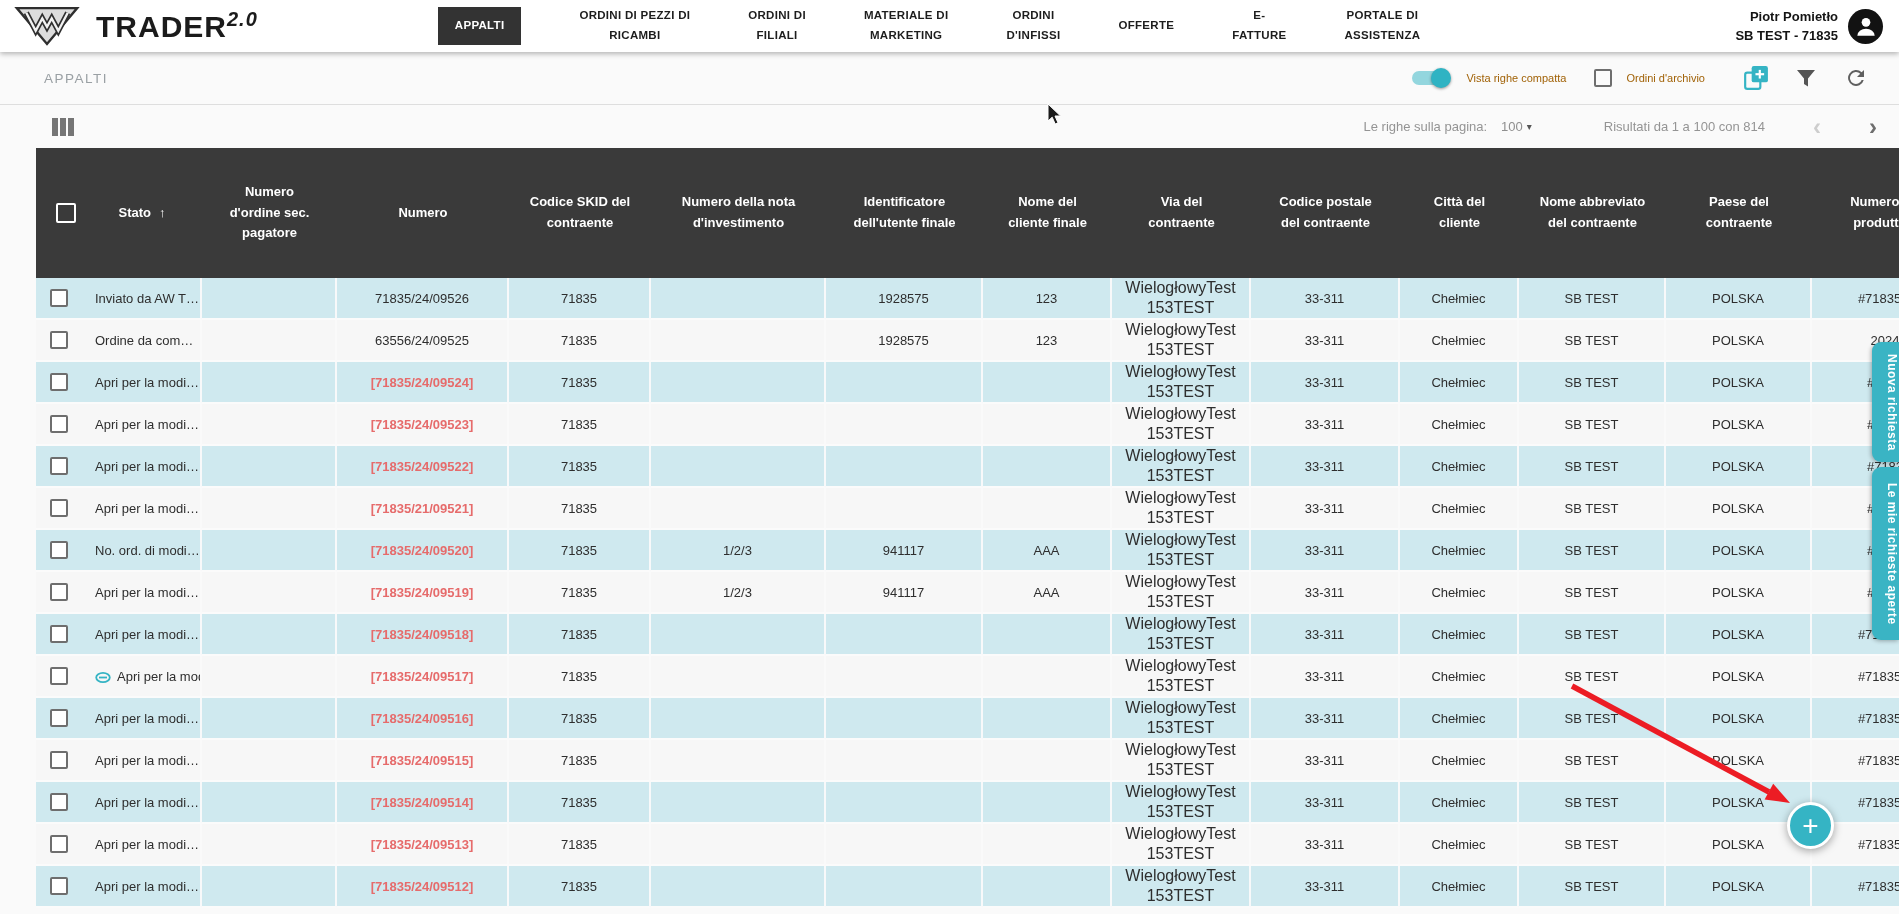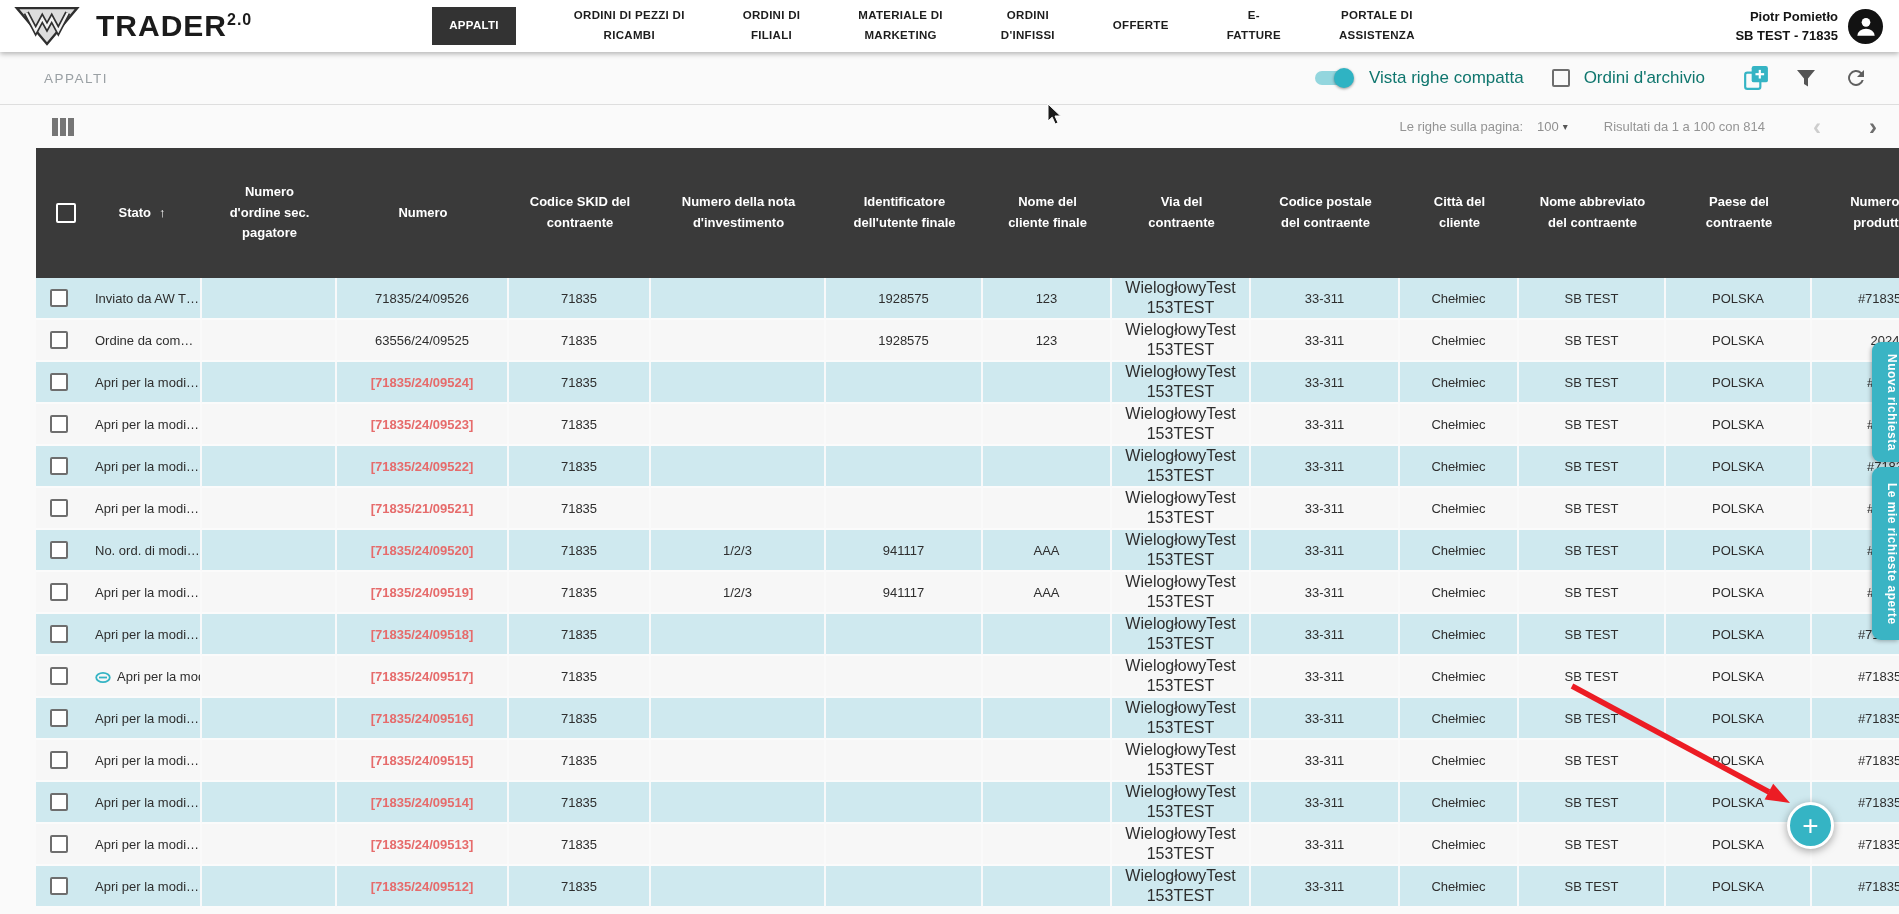--- a/index.html
+++ b/index.html
@@ -4,50 +4,50 @@
 <style>
   * { box-sizing: border-box; margin: 0; padding: 0; }
   html,body { width:1899px; height:914px; overflow:hidden; }
   body { position:relative; background:#fafafa; font-family:"Liberation Sans", sans-serif; }
 
   
   .topnav { position:absolute; top:0; left:0; width:1899px; height:52px; background:#fff;
             display:flex; align-items:center; box-shadow:0 2px 5px rgba(0,0,0,.28); z-index:20; }
   .brand { display:flex; align-items:center; margin-left:14px; cursor:pointer; }
   .brand-name { font-size:30px; font-weight:bold; letter-spacing:1px; color:#1b1b1b; margin-left:16px; }
-  .brand-name sup { font-size:16px; font-weight:bold; }
+  .brand-name sup { font-size:20px; font-weight:bold;font-style:italic; }
   .nav-menu { display:flex; align-items:center; margin-left:180px; gap:58px; }
   .nav-item { font-size:11.5px; font-weight:bold; text-align:center; white-space:pre-line;
               line-height:1.7; letter-spacing:.3px; color:#1d1d1d; cursor:pointer; }
   .nav-item.active { background:#333; color:#fff; padding:12px 17px; line-height:1.2; }
   .user-block { margin-left:auto; text-align:right; font-size:13px; font-weight:bold; line-height:1.5; color:#141414; }
   .avatar { width:35px; height:35px; border-radius:50%; background:#121212; margin:0 16px 0 10px;
             display:flex; align-items:center; justify-content:center; cursor:pointer; flex:0 0 auto; }
 
   
   .toolbar { position:absolute; top:52px; left:0; width:1899px; height:53px; background:#fafafa;
              display:flex; align-items:center; padding:0 30px 0 44px; border-bottom:1px solid #dedede; }
   .toolbar-title { color:#9aa0a4; font-size:13.5px; letter-spacing:1.5px; }
   .toolbar-right { margin-left:auto; display:flex; align-items:center; gap:14px; }
   .toggle { width:36px; height:14px; border-radius:7px; background:#93d6de; position:relative; cursor:pointer; margin-right:4px; }
   .toggle .knob { position:absolute; right:-3px; top:-3px; width:20px; height:20px; border-radius:50%;
                   background:#2fb3c3; box-shadow:0 1px 3px rgba(0,0,0,.4); }
-  .ctl-label { font-size:17px; color:#0f766e; margin-right:14px; }
+  .ctl-label { font-size:11px; color:#a16207; margin-right:14px; }
   .checkbox { width:18px; height:18px; border:2px solid #6e6e6e; border-radius:2px; background:#fafafa; cursor:pointer; }
   .icon-btn { width:26px; height:26px; display:flex; align-items:center; justify-content:center; cursor:pointer; margin-left:10px; }
 
   
   .pagebar { position:absolute; top:105px; left:8px; width:1899px; height:43px; display:flex; align-items:center;
              padding:0 30px 0 44px; color:#949494; font-size:13px; }
   .columns-icon { display:flex; gap:2px; cursor:pointer; }
   .columns-icon span { width:6px; height:18px; background:#757575; }
   .pag-right { margin-left:auto; display:flex; align-items:center; }
   .rpp-select { display:flex; align-items:center; gap:4px; margin-left:14px; cursor:pointer; color:#8f8f8f; }
   .rpp-select .dd { font-size:10px; color:#555; }
-  .results { margin-left:36px; color:#949494; }
+  .results { margin-left:72px; color:#949494; }
   .chev { font-size:24px; font-weight:bold; margin-left:48px; cursor:pointer; line-height:1; }
   .chev.prev { color:#cdcdcd; }
   .chev.next { color:#6e6e6e; }
 
   
   .table-area { position:absolute; top:148px; left:0; width:1899px; bottom:0; overflow:hidden; background:#fafafa; }
   table { border-collapse:separate; border-spacing:0; table-layout:fixed; width:1924px; margin-left:36px; }
   thead th { background:#3a3a3a; color:#fff; font-size:13px; font-weight:bold; height:130px;
              vertical-align:middle; text-align:center; padding:0 20px; line-height:1.6; }
   .sort-arrow { margin-left:8px; font-weight:normal; }

